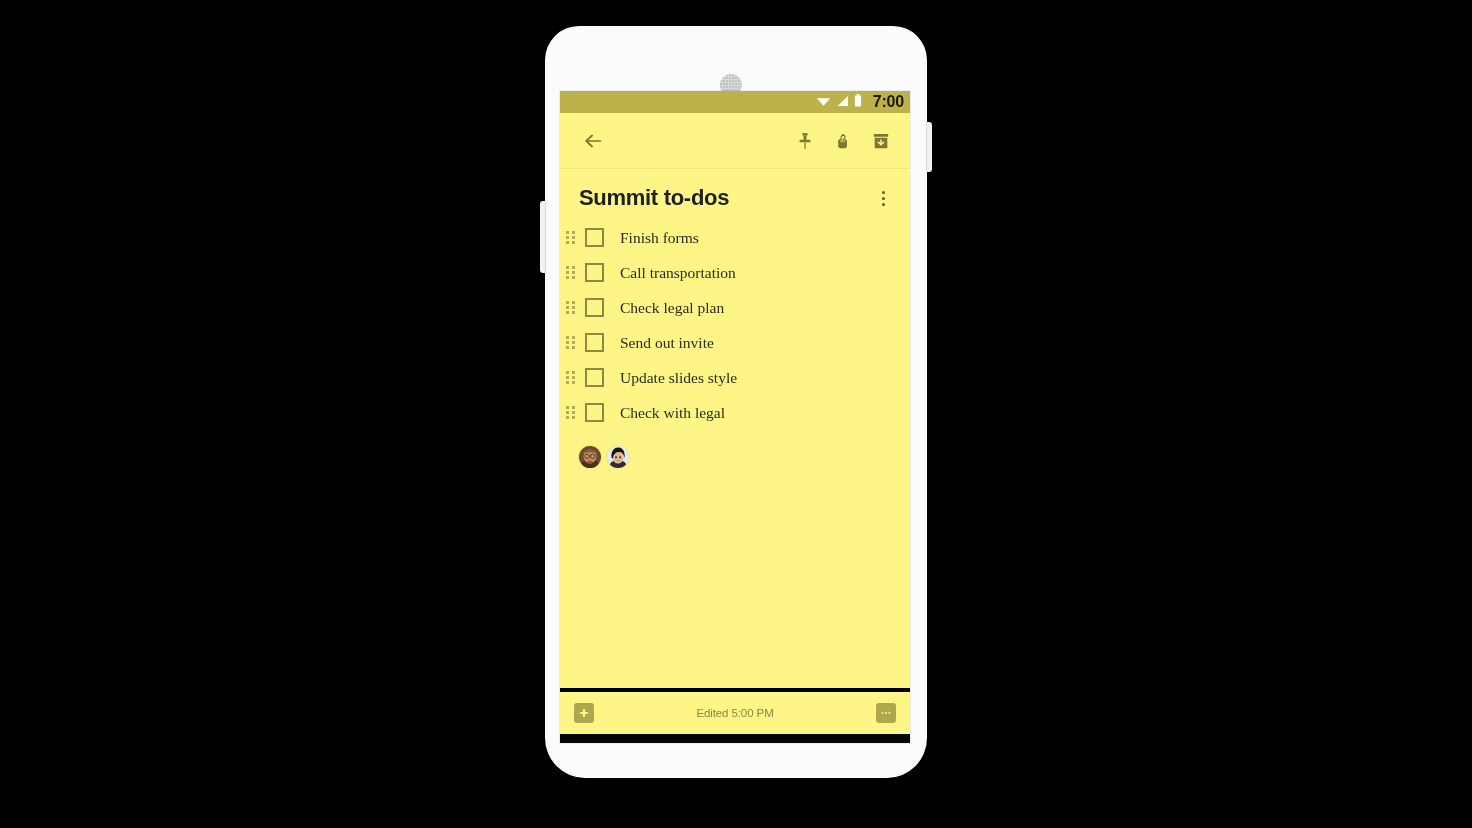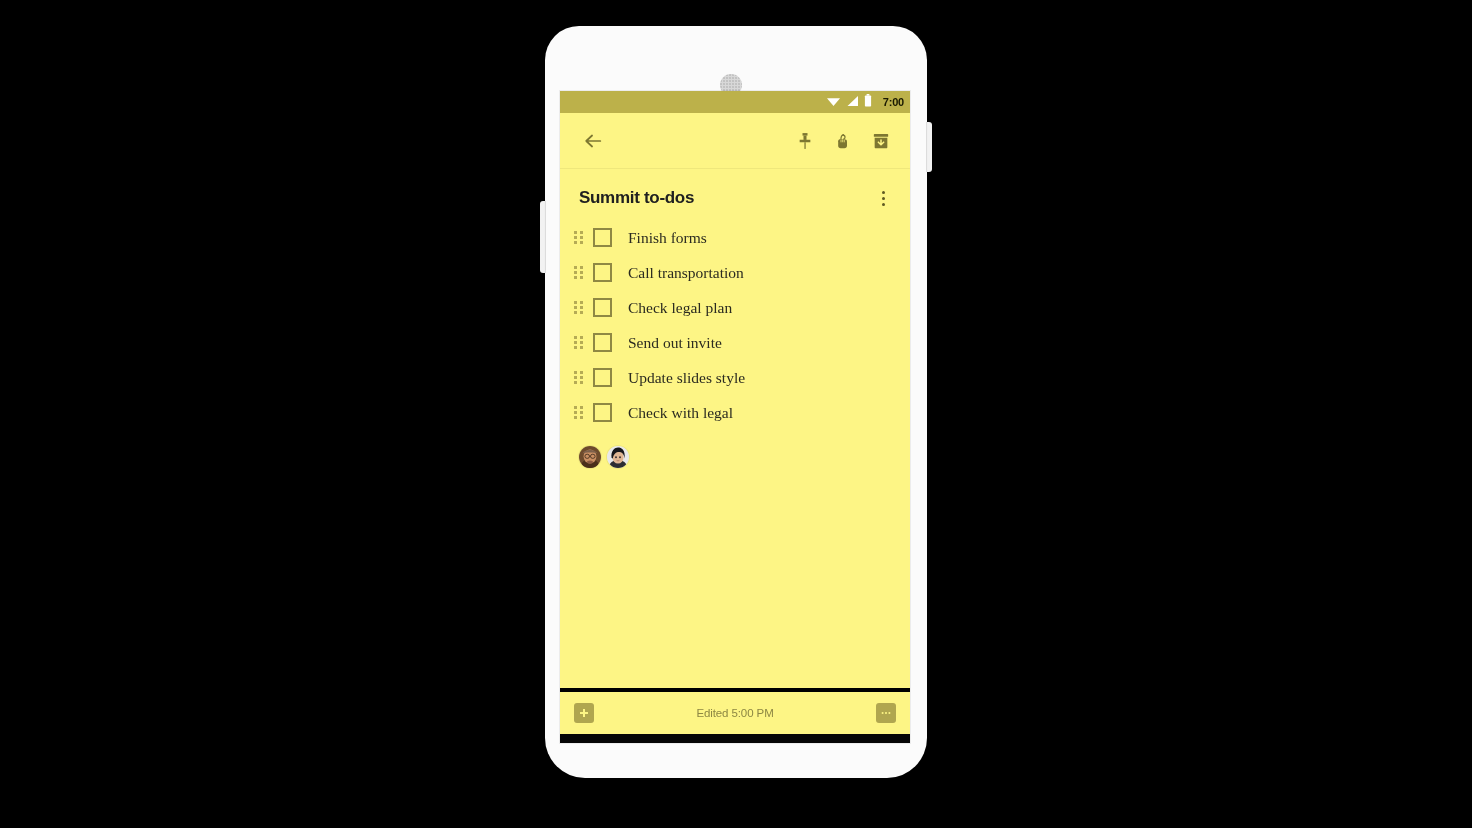--- a/index.html
+++ b/index.html
@@ -83,21 +83,21 @@
     background: #bcb14a;
     display: flex;
     align-items: center;
     justify-content: flex-end;
     padding-right: 6px;
     box-sizing: border-box;
   }
   .sb-icon { margin-left: 5px; display: block; }
   #status-clock {
     margin-left: 11px;
-    font-size: 11px;
+    font-size: 16px;
     font-weight: bold;
     color: #191900;
     font-family: "Liberation Sans", sans-serif;
     letter-spacing: -0.2px;
   }
 
   
   #app-toolbar {
     position: relative;
     height: 56px;
@@ -131,21 +131,21 @@
     overflow: hidden;
   }
   #note-header {
     display: flex;
     align-items: flex-start;
     padding: 18px 14px 0 19px;
   }
   #note-title {
     flex: 1 1 auto;
     font-family: "Liberation Sans", sans-serif;
-    font-size: 17px;
+    font-size: 22px;
     font-weight: bold;
     color: #202020;
     letter-spacing: -0.3px;
     line-height: 20px;
     padding-top: 1px;
   }
   #note-overflow-btn {
     width: 26px;
     height: 26px;
     display: flex;
@@ -159,21 +159,21 @@
   }
   .overflow-dot {
     width: 3px;
     height: 3px;
     border-radius: 50%;
     background: #5f5a22;
   }
 
   #checklist {
     margin-top: 9px;
-    padding: 0 10px 0 12px;
+    padding: 0 10px 0 4px;
   }
   .check-row {
     display: flex;
     align-items: center;
     height: 35px;
   }
   .drag-handle {
     width: 12px;
     height: 13px;
     flex: 0 0 auto;

